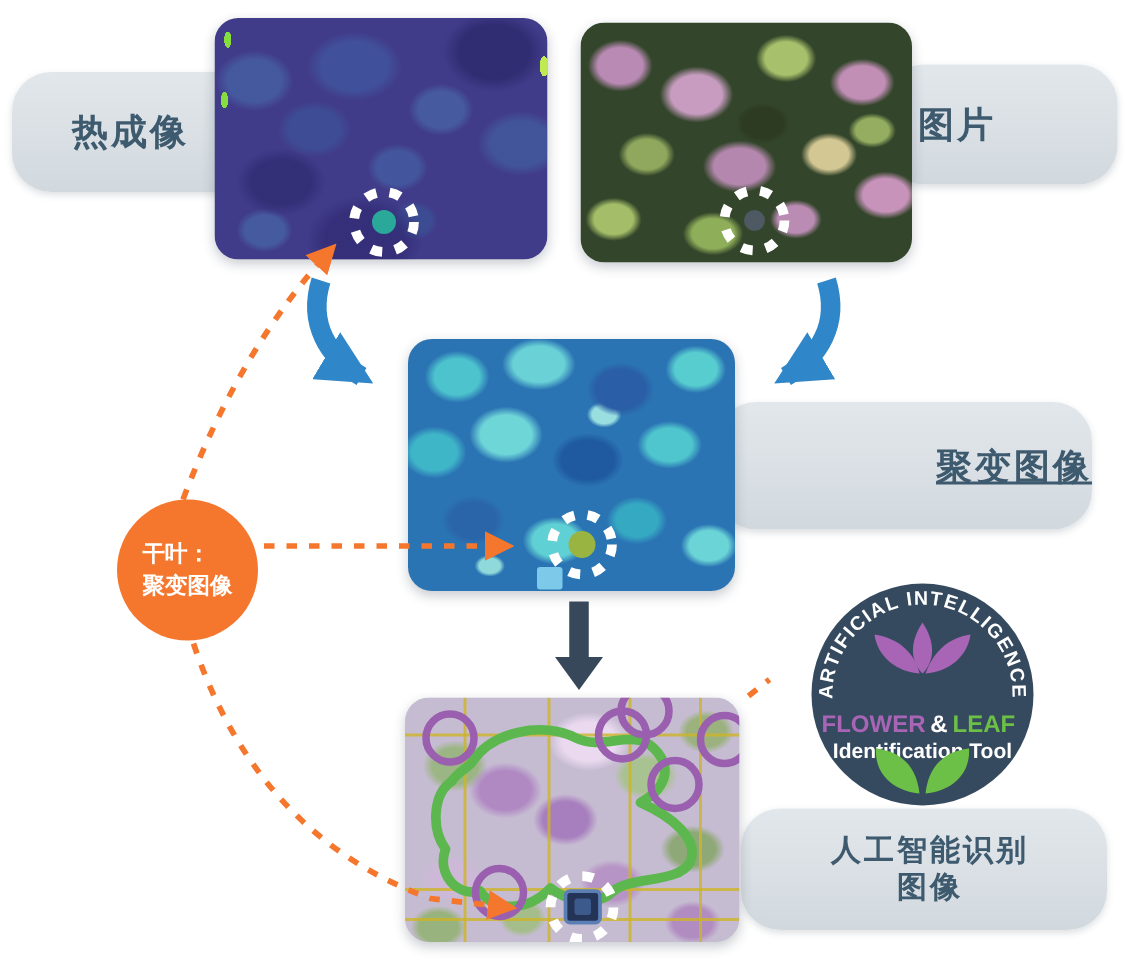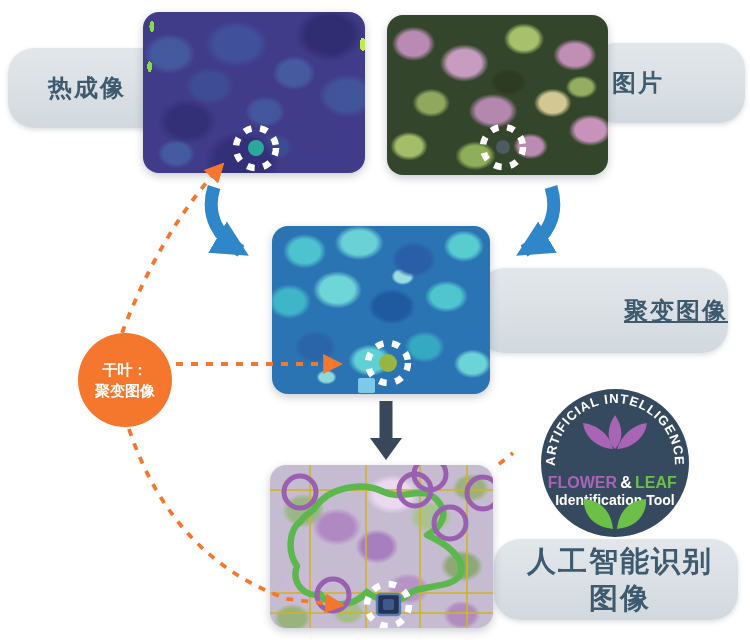--- a/index.html
+++ b/index.html
@@ -13,21 +13,21 @@
     border-radius:26px;box-shadow:0 2px 5px rgba(60,80,95,.18);
     color:#3e5a6e;font-weight:bold;letter-spacing:2px;
   }
   .bar .lbl{display:block;width:100%;}
   #bar-thermal{left:8px;top:48px;width:250px;height:80px;font-size:24px;}
   #bar-thermal .lbl{padding-left:40px;}
   #bar-photo{left:590px;top:43px;width:155px;height:80px;font-size:24px;}
   #bar-photo .lbl{padding-left:22px;}
   #bar-fused{left:478px;top:268px;width:250px;height:85px;font-size:24px;}
   #bar-fused .lbl{text-align:right;padding-left:34px;text-decoration:underline;}
-  #bar-ai{left:494px;top:539px;width:244px;height:81px;font-size:29px;}
+  #bar-ai{left:494px;top:539px;width:244px;height:81px;font-size:20px;}
   #bar-ai .lbl{text-align:center;padding-left:8px;line-height:1.25;}
   .panel{position:absolute;border-radius:16px;overflow:hidden;box-shadow:0 3px 8px rgba(40,50,70,.25);}
   .panel svg{position:absolute;left:0;top:0;}
 
   #img-thermal{left:143px;top:12px;width:222px;height:161px;
     background-color:#413c8a;
     background-image:
       radial-gradient(4px 9px at 4% 9%, #86dd3e 0 60%, transparent 61%),
       radial-gradient(4px 9px at 3% 34%, #86dd3e 0 60%, transparent 61%),
       radial-gradient(5px 11px at 99% 20%, #c0ea52 0 60%, transparent 61%),
@@ -87,21 +87,21 @@
       radial-gradient(30px 22px at 62% 76%, #b794c6 0 50%, transparent 72%),
       radial-gradient(28px 22px at 14% 74%, #cdb8d8 0 50%, transparent 72%),
       radial-gradient(26px 20px at 90% 14%, #9bb27f 0 50%, transparent 72%),
       radial-gradient(26px 20px at 86% 92%, #b18cc0 0 50%, transparent 72%),
       radial-gradient(26px 20px at 10% 94%, #99b37e 0 50%, transparent 72%),
       radial-gradient(22px 18px at 35% 90%, #a4bd8b 0 50%, transparent 72%);}
 
   #ref-circle{
     position:absolute;left:78px;top:333px;width:94px;height:94px;border-radius:50%;
     background:#f5772e;display:flex;align-items:center;justify-content:center;
-    color:#fff;font-weight:bold;font-size:15px;text-align:center;line-height:1.4;z-index:4;
+    color:#fff;font-weight:bold;font-size:15px;line-height:1.4;z-index:4;
   }
   #badge{position:absolute;left:540px;top:388px;width:150px;height:150px;z-index:6;}
   #arrows{position:absolute;left:0;top:0;z-index:5;pointer-events:none;}
   svg text{font-family:"Liberation Sans","DejaVu Sans",sans-serif;font-weight:bold;}
 </style>
 </head>
 <body>
 
 <div id="canvas">
 

